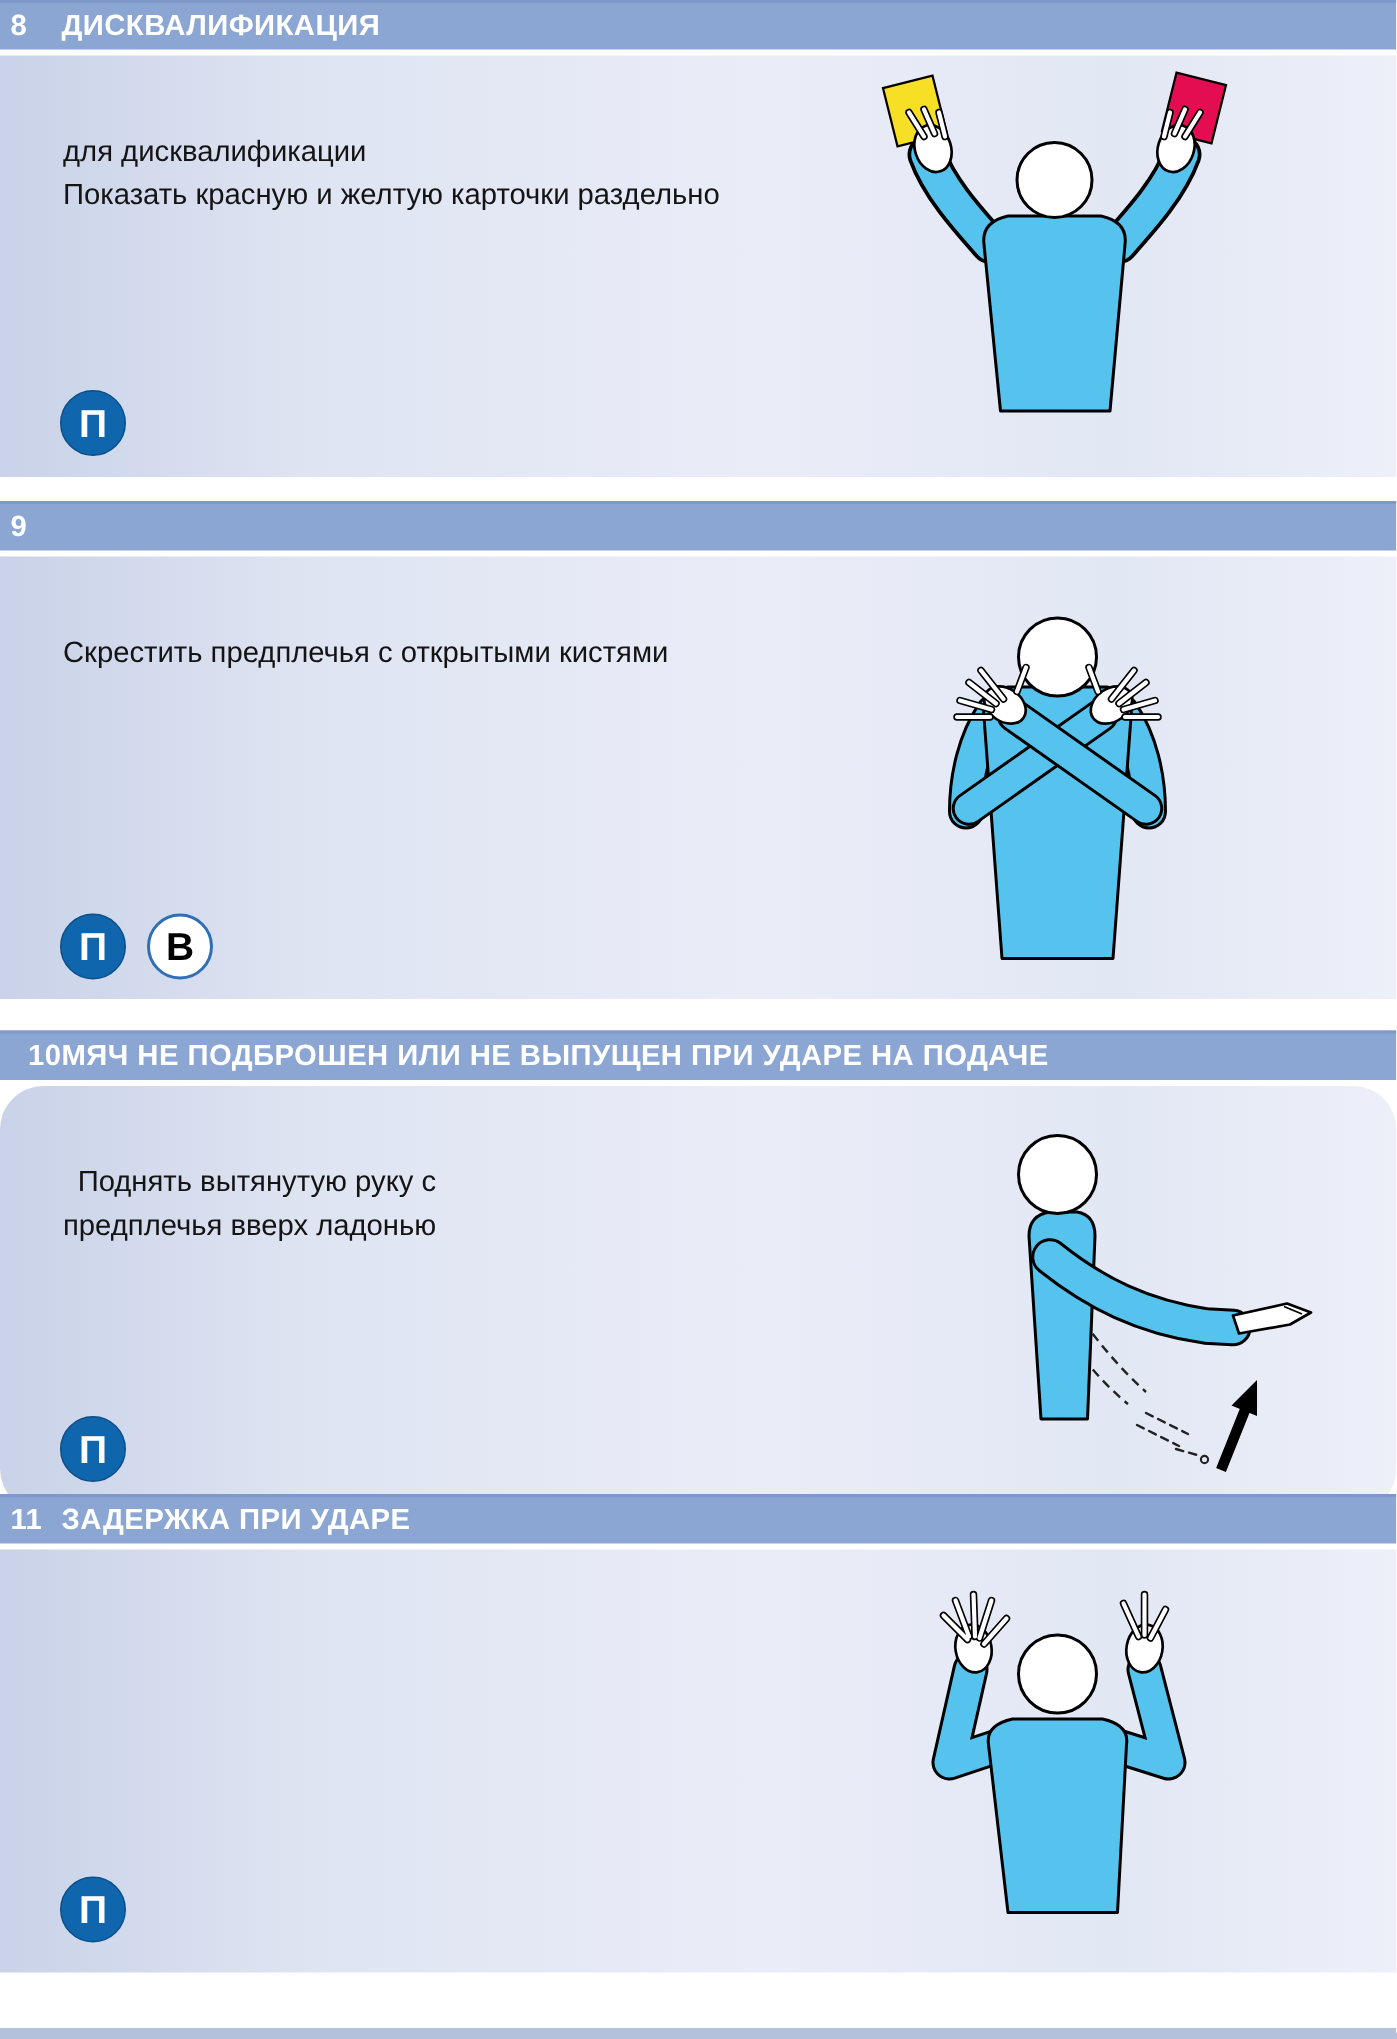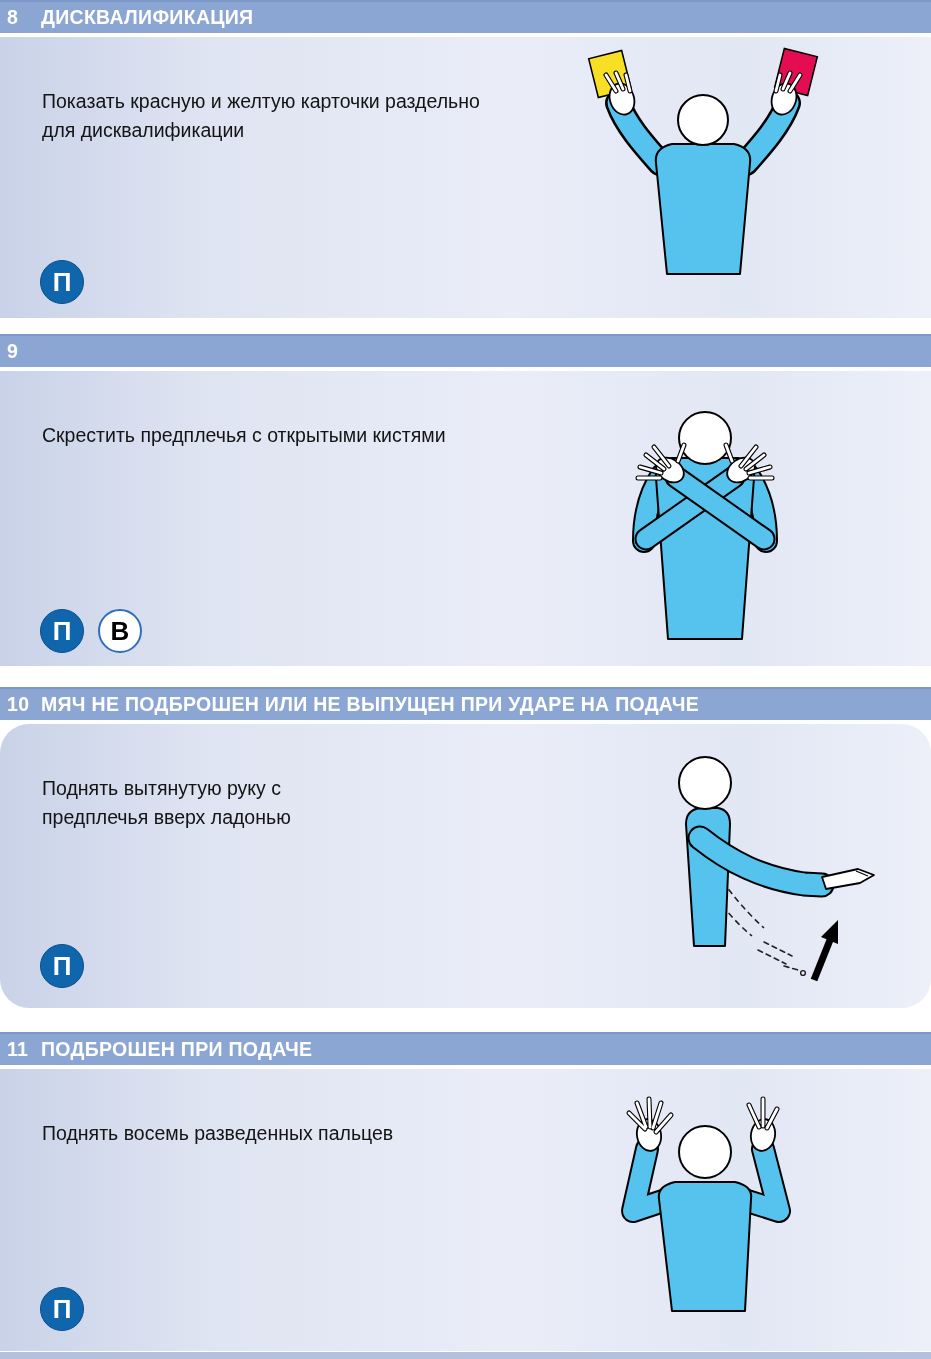--- a/index.html
+++ b/index.html
@@ -39,22 +39,22 @@
 
 <div class="page">
 
   <section class="sec" style="top:0; height:318px;">
     <div class="hdr">
       <span class="num">8</span>
       <span class="ttl">ДИСКВАЛИФИКАЦИЯ</span>
     </div>
     <div class="bod" style="top:37px; height:281px;">
       <div class="desc">
+        <div>для дисквалификации</div>
         <div>Показать красную и желтую карточки раздельно</div>
-        <div>для дисквалификации</div>
       </div>
       <svg class="fig" style="left:548px; top:4px;" width="330" height="276" viewBox="0 0 330 276">
         <path d="M 112 122 C 96 104, 78 84, 70 62" stroke="#000" stroke-width="26" fill="none" stroke-linecap="round"></path>
         <path d="M 198 122 C 214 104, 232 84, 240 62" stroke="#000" stroke-width="26" fill="none" stroke-linecap="round"></path>
         <path d="M 112 122 C 96 104, 78 84, 70 62" stroke-width="21" fill="none" stroke-linecap="round" stroke="#55c3ee"></path>
         <path d="M 198 122 C 214 104, 232 84, 240 62" stroke-width="21" fill="none" stroke-linecap="round" stroke="#55c3ee"></path>
         <path d="M 119 233 L 108 122 Q 106 107 124 103 L 186 103 Q 204 107 202 122 L 192 233 Z" stroke="#000" stroke-width="2" stroke-linejoin="round" fill="#55c3ee"></path>
         <circle cx="155" cy="79" r="25" fill="#fff" stroke="#000" stroke-width="2"></circle>
         <g transform="translate(62,33) rotate(-14)">
           <rect x="-17" y="-20" width="34" height="40" stroke="#000" stroke-width="1.5" fill="#f6df25"></rect>
@@ -109,21 +109,21 @@
           <path d="M 71 85 L 56 66 M 66 88 L 48 74 M 63 92 L 42 86 M 62 97 L 40 97 M 80 80 L 86 64" stroke="#ffffff" stroke-width="2.8" fill="none" stroke-linecap="round"></path>
         </g>
       </svg>
       <div class="badges" style="bottom:13px;">
         <span class="badge filled">П</span>
         <span class="badge outline">В</span>
       </div>
     </div>
   </section>
 
-  <section class="sec" style="top:687px; height:225px;">
+  <section class="sec" style="top:687px; height:225px;text-align:right;">
     <div class="hdr">
       <span class="num">10</span>
       <span class="ttl">МЯЧ НЕ ПОДБРОШЕН ИЛИ НЕ ВЫПУЩЕН ПРИ УДАРЕ НА ПОДАЧЕ</span>
     </div>
     <div class="bod" style="top:37px; height:284px;border-radius:29px;">
       <div class="desc">
         <div>Поднять вытянутую руку с</div>
         <div>предплечья вверх ладонью</div>
       </div>
       <svg class="fig" style="left:612px; top:28px;" width="290" height="252" viewBox="0 0 290 252">
@@ -145,29 +145,26 @@
           <path d="M 202 228 L 218 188" stroke="#000" stroke-width="7" fill="none"></path>
           <polygon points="226,168 226,192 209,185" fill="#000"></polygon>
         </g>
       </svg>
       <div class="badges" style="bottom:20px;">
         <span class="badge filled">П</span>
       </div>
     </div>
   </section>
 
-  <section class="sec" style="top:1032px; height:319px;">
+  <section class="sec" style="top:996px; height:319px;">
     <div class="hdr">
       <span class="num">11</span>
-      <span class="ttl">ПОДБРОШЕН ПРИ ПОДАЧЕ</span>
+      <span class="ttl">ЗАДЕРЖКА ПРИ УДАРЕ</span>
     </div>
     <div class="bod" style="top:37px; height:282px;">
-      <div class="desc">
-        <div>Поднять восемь разведенных пальцев</div>
-      </div>
       <svg class="fig" style="left:593px; top:18px;" width="265" height="262" viewBox="0 0 265 262">
         <path d="M 76 112 L 40 124 L 54 62" stroke="#000" stroke-width="24" fill="none" stroke-linecap="round" stroke-linejoin="round"></path>
         <path d="M 148 112 L 186 124 L 170 62" stroke="#000" stroke-width="24" fill="none" stroke-linecap="round" stroke-linejoin="round"></path>
         <path d="M 76 112 L 40 124 L 54 62" stroke-width="20" fill="none" stroke-linecap="round" stroke-linejoin="round" stroke="#55c3ee"></path>
         <path d="M 148 112 L 186 124 L 170 62" stroke-width="20" fill="none" stroke-linecap="round" stroke-linejoin="round" stroke="#55c3ee"></path>
         <path d="M 79 224 L 66 112 Q 64 99 82 95 L 142 95 Q 160 99 158 112 L 152 224 Z" stroke="#000" stroke-width="2" stroke-linejoin="round" fill="#55c3ee"></path>
         <circle cx="112" cy="65" r="26" fill="#fff" stroke="#000" stroke-width="2"></circle>
         <g>
           <ellipse cx="56" cy="48" rx="12" ry="16" transform="rotate(-10 56 48)" fill="#fff" stroke="#000" stroke-width="1.8"></ellipse>
           <path d="M 52 42 L 36 26 M 53 40 L 44 16 M 57 40 L 56 12 M 60 41 L 68 16 M 63 45 L 78 28" stroke="#000" stroke-width="5" fill="none" stroke-linecap="round"></path>

